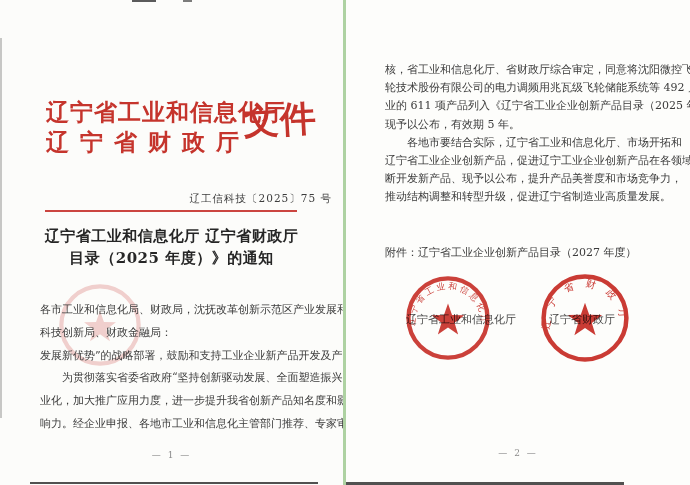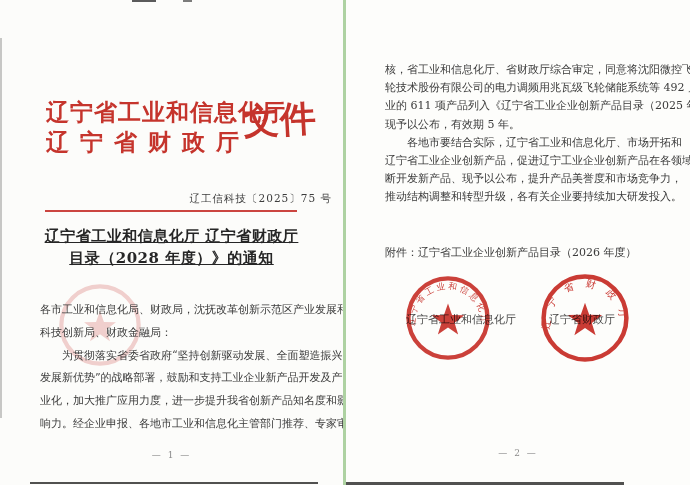--- a/index.html
+++ b/index.html
@@ -12,21 +12,21 @@
 
   
   .agency{position:absolute;left:46px;color:#c5342c;font-weight:bold;white-space:nowrap;}
   #agency1{top:97px;font-size:23px;letter-spacing:1px;}
   #agency2{top:127px;font-size:23px;letter-spacing:11px;}
   #docmark{position:absolute;left:243px;top:96px;color:#c5342c;font-weight:bold;font-size:36px;
            font-family:"DejaVu Sans","Liberation Sans",sans-serif;transform:rotate(-3deg);letter-spacing:1px;}
   #docnumber{position:absolute;left:0;top:192px;width:292px;text-align:right;font-size:10.5px;color:#3c3c3c;letter-spacing:1px;margin-left:40px;}
   #redrule{position:absolute;left:45px;top:210px;width:252px;height:2px;background:#cb4540;}
   #doc-title{position:absolute;left:20px;top:226px;width:303px;text-align:center;
-             font-size:15px;font-weight:bold;color:#262626;line-height:21.5px;letter-spacing:0.5px;text-decoration:underline;}
+             font-size:15px;font-weight:bold;color:#262626;line-height:21.5px;letter-spacing:0.5px;}
   .bodytext{position:absolute;color:#3a3a3a;font-size:11px;}
   #body-left{left:40px;top:299px;width:268px;line-height:22.8px;}
   #body-right{left:39px;top:61px;width:278px;line-height:18.2px;}
   .bline{white-space:nowrap;}
   .pagenum{position:absolute;width:100%;text-align:center;font-size:9px;color:#8a8a8a;letter-spacing:2px;}
   #pagenum1{top:450px;}
   #pagenum2{top:448px;}
 
   
   #attachment{position:absolute;left:39px;top:245px;width:290px;font-size:11px;color:#3a3a3a;}
@@ -58,56 +58,56 @@
 
     <div class="agency" id="agency1">辽宁省工业和信息化厅</div>
     <div class="agency" id="agency2">辽宁省财政厅</div>
     <div id="docmark">文件</div>
 
     <div id="docnumber">辽工信科技〔2025〕75 号</div>
     <div id="redrule"></div>
 
     <div id="doc-title">
       <div>辽宁省工业和信息化厅 辽宁省财政厅</div>
-      <div>目录（2028 年度）》的通知</div>
+      <div>目录（2025 年度）》的通知</div>
     </div>
 
     <svg class="seal" id="seal-faint" viewBox="0 0 100 100">
       <circle cx="50" cy="50" r="46" fill="none" stroke="#c9302a" stroke-width="5"></circle>
       <polygon points="50,33 54.7,46.5 69,46.8 57.6,55.5 61.8,69.2 50,61 38.2,69.2 42.4,55.5 31,46.8 45.3,46.5" fill="#c9302a"></polygon>
     </svg>
 
     <div class="bodytext" id="body-left">
       <div class="bline">各市工业和信息化局、财政局，沈抚改革创新示范区产业发展和</div>
       <div class="bline">科技创新局、财政金融局：</div>
+      <div class="bline">发展新优势”的战略部署，鼓励和支持工业企业新产品开发及产</div>
       <div class="bline">　　为贯彻落实省委省政府“坚持创新驱动发展、全面塑造振兴</div>
-      <div class="bline">发展新优势”的战略部署，鼓励和支持工业企业新产品开发及产</div>
       <div class="bline">业化，加大推广应用力度，进一步提升我省创新产品知名度和影</div>
       <div class="bline">响力。经企业申报、各地市工业和信息化主管部门推荐、专家审</div>
     </div>
 
     <div class="pagenum" id="pagenum1">— 1 —</div>
   </div>
 
   <div id="divider"></div>
 
   <div class="page" id="page-right">
 
     <div class="bodytext" id="body-right">
       <div class="bline">核，省工业和信息化厅、省财政厅综合审定，同意将沈阳微控飞</div>
       <div class="bline">轮技术股份有限公司的电力调频用兆瓦级飞轮储能系统等 492 户企</div>
       <div class="bline">业的 611 项产品列入《辽宁省工业企业创新产品目录（2025 年度）》，</div>
       <div class="bline">现予以公布，有效期 5 年。</div>
       <div class="bline">　　各地市要结合实际，辽宁省工业和信息化厅、市场开拓和</div>
       <div class="bline">辽宁省工业企业创新产品，促进辽宁工业企业创新产品在各领域</div>
       <div class="bline">断开发新产品、现予以公布，提升产品美誉度和市场竞争力，</div>
-      <div class="bline">推动结构调整和转型升级，各有关企业要持续加大研发投入。</div>
+      <div class="bline">推动结构调整和转型升级，促进辽宁省制造业高质量发展。</div>
     </div>
 
-    <div id="attachment">附件：辽宁省工业企业创新产品目录（2026 年度）</div>
+    <div id="attachment">附件：辽宁省工业企业创新产品目录（2027 年度）</div>
 
     <div class="sig" id="sig-left">辽宁省工业和信息化厅</div>
     <div class="sig" id="sig-right">辽宁省财政厅</div>
 
     <svg class="seal" id="seal-left" viewBox="0 0 100 100">
       <defs>
           <path id="arcL" d="M 12,64 A 39,39 0 1 1 88,64" fill="none"></path>
         </defs>
       <circle cx="50" cy="50" r="46" fill="none" stroke="#c9302a" stroke-width="5"></circle>
       <polygon points="50,33 54.7,46.5 69,46.8 57.6,55.5 61.8,69.2 50,61 38.2,69.2 42.4,55.5 31,46.8 45.3,46.5" fill="#c9302a"></polygon>

